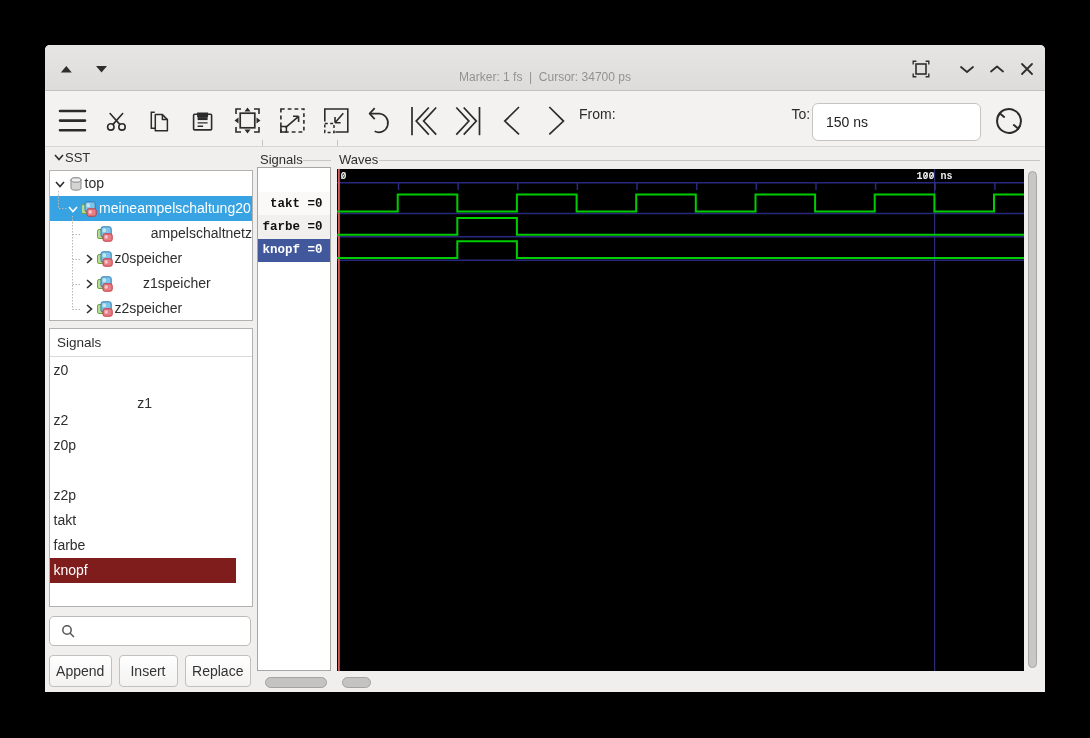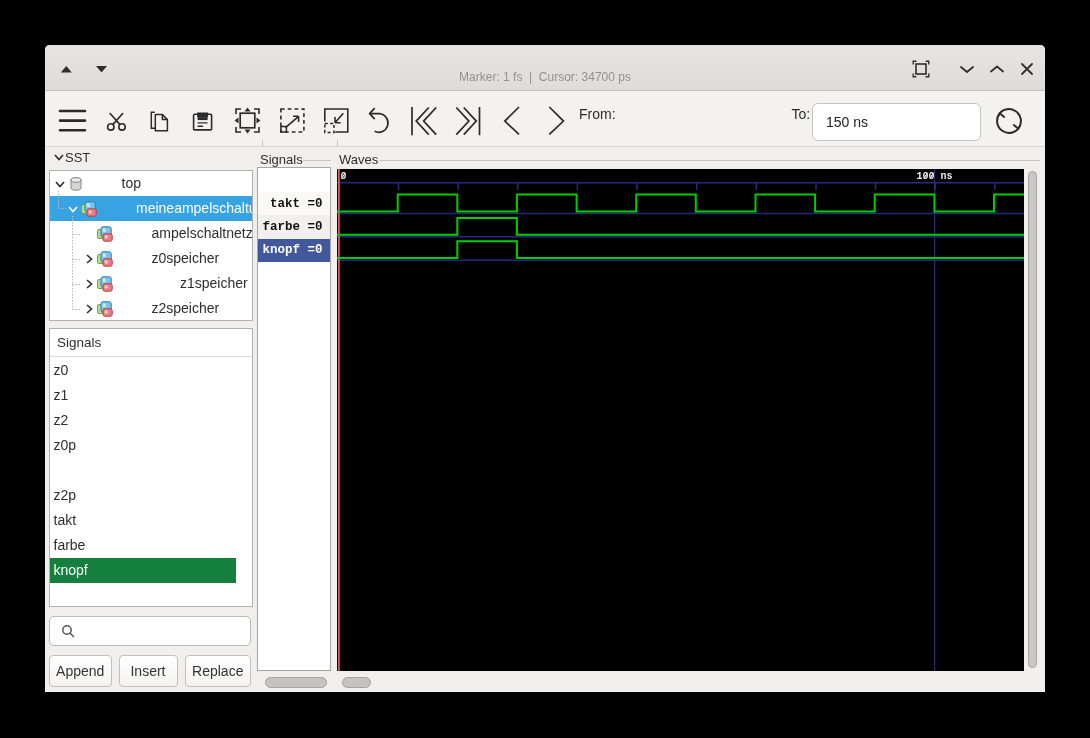--- a/index.html
+++ b/index.html
@@ -23,26 +23,26 @@
   .entry{position:absolute;top:11.5px;height:38px;background:#fff;
     border:1px solid #c6c4c2;border-radius:6px;font-size:14px;color:#222;
     line-height:36px;padding-left:13px;box-sizing:border-box;}
   
   .frame{position:absolute;background:#fff;border:1px solid #b3b1af;}
   .lbl{position:absolute;font-size:13px;color:#2e2e2e;}
   .sel{background:#38a3e3;color:#fff;}
   .btn{position:absolute;top:0;height:32px;background:linear-gradient(#fff,#f3f2f1);
     border:1px solid #c2c0be;border-radius:4px;font-size:14px;color:#333;
     text-align:center;box-sizing:border-box;}
-  .trow{position:absolute;left:0;width:202px;height:25px;line-height:25px;font-size:14px;color:#2e2e2e;padding-left:37px;}
+  .trow{position:absolute;left:0;width:202px;height:25px;line-height:25px;font-size:14px;color:#2e2e2e;}
   .trow.sel{background:#38a3e3;color:#fff;}
   .texp{position:absolute;top:6.5px;}
   .tico{position:absolute;top:4.5px;}
   .srow{position:absolute;left:0;width:186px;height:25px;line-height:25px;padding-left:3.5px;font-size:14px;color:#2e2e2e;box-sizing:border-box;}
-  .srow.sel{background:#15803d;color:#fff;}
+  .srow.sel{background:#7f1d1d;color:#fff;}
   .nrow{position:absolute;left:0;width:74px;}
   .nrow span{position:absolute;top:50%;transform:translateY(-50%);font-family:"Liberation Mono",monospace;font-size:12.5px;font-weight:bold;color:#111;white-space:pre;}
   .thumbh{position:absolute;height:11.5px;background:#c5c3c1;border:1px solid #a5a3a1;border-radius:6px;box-sizing:border-box;}
 </style>
 </head>
 <body>
 <div id="page">
   <svg width="0" height="0" style="position:absolute">
     <defs>
       <g id="bub">
@@ -174,21 +174,21 @@
         </div>
         <div class="trow sel" style="top:25px;">
           <svg class="texp" style="left:17px" width="12" height="12" viewBox="0 0 12 12">
               <path d="M2 4 L6 8.5 L10 4" stroke="#fff" fill="none" stroke-width="1.6"></path>
             </svg>
           <svg class="tico" style="left:31px" width="16" height="16" viewBox="0 0 16 16">
               <use href="#bub"></use>
             </svg>
           <span style="margin-left:49px">meineampelschaltung2018</span>
         </div>
-        <div class="trow" style="top:50px;">
+        <div class="trow" style="top:50px;text-align:right;">
           <svg class="tico" style="left:46.5px" width="16" height="16" viewBox="0 0 16 16">
               <use href="#bub"></use>
             </svg>
           <span style="margin-left:64.5px">ampelschaltnetz</span>
         </div>
         <div class="trow" style="top:75px;">
           <svg class="texp" style="left:33px" width="12" height="12" viewBox="0 0 12 12">
               <path d="M4 2 L8.5 6 L4 10" stroke="#2e2e2e" fill="none" stroke-width="1.6"></path>
             </svg>
           <svg class="tico" style="left:46.5px" width="16" height="16" viewBox="0 0 16 16">
@@ -221,21 +221,21 @@
             <path d="M22.5 63.5 L31 63.5 M22.5 88.5 L31 88.5 M22.5 113.5 L31 113.5 M22.5 138.5 L31 138.5"></path>
           </g>
         </svg>
       </div>
 
       <div class="frame" style="left:4px;top:283px;width:202px;height:277px;overflow:hidden;">
         <div style="position:absolute;left:0;top:0;width:202px;height:27px;border-bottom:1px solid #dcdad8;">
           <span style="position:absolute;left:7px;top:6px;font-size:13.5px;color:#2e2e2e;">Signals</span>
         </div>
         <div class="srow" style="top:29px;">z0</div>
-        <div class="srow" style="top:54px;">z1</div>
+        <div class="srow" style="top:62px;text-align:center;">z1</div>
         <div class="srow" style="top:79px;">z2</div>
         <div class="srow" style="top:104px;">z0p</div>
         <div class="srow" style="top:154px;">z2p</div>
         <div class="srow" style="top:204px;">farbe</div>
         <div class="srow" style="top:179px;">takt</div>
         <div class="srow sel" style="top:229px;">knopf</div>
       </div>
 
       <div class="abs" style="left:4px;top:571px;width:202px;height:30px;background:#fff;border:1px solid #bcbab8;border-radius:5px;box-sizing:border-box;">
         <svg class="abs" style="left:11px;top:7px" width="15" height="15" viewBox="0 0 15 15">

